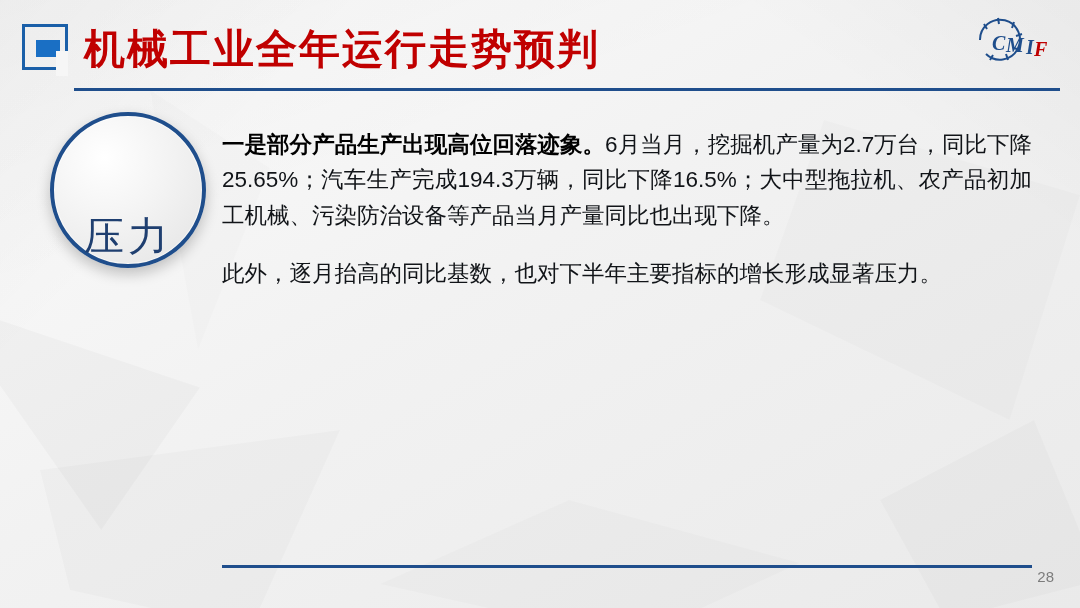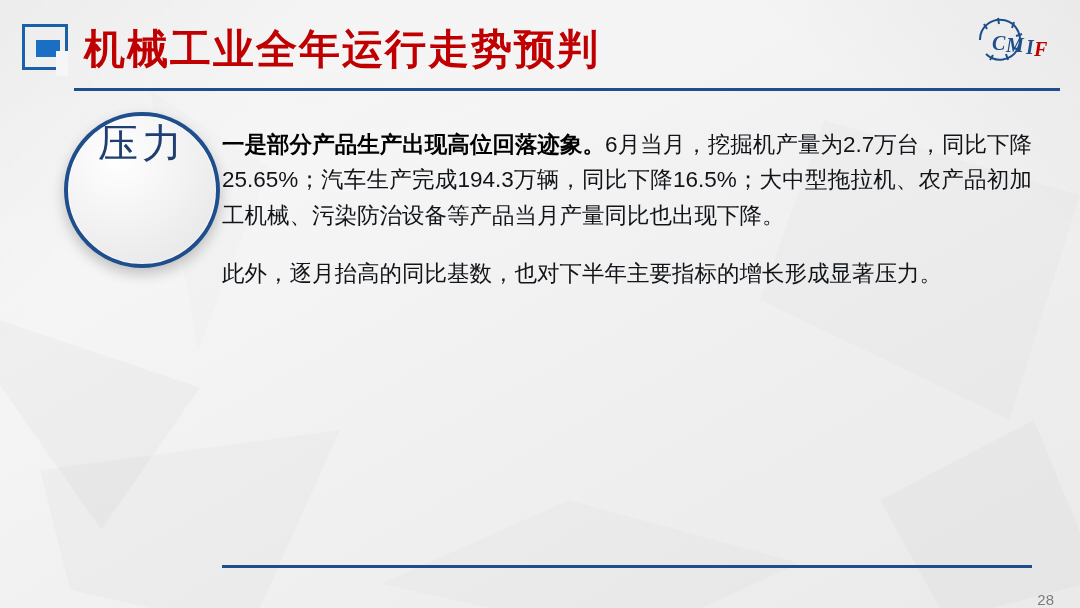--- a/index.html
+++ b/index.html
@@ -88,30 +88,30 @@
     left: 74px;
     right: 20px;
     top: 88px;
     height: 3px;
     background: #1f4e8c;
   }
 
   
   .badge {
     position: absolute;
-    left: 64px;
+    left: 50px;
     top: 112px;
     width: 148px;
     height: 148px;
     border-radius: 50%;
     border: 4px solid #1f4e8c;
     box-shadow: 0 6px 14px rgba(0,0,0,0.22), inset 0 0 0 1px rgba(255,255,255,0.6);
     background: radial-gradient(circle at 34% 28%, #ffffff 0%, #f3f3f3 45%, #e3e3e3 100%);
     display: flex;
-    align-items: flex-start;
+    align-items: flex-end;
     justify-content: center;
   }
   .badge-text {
     font-size: 40px;
     color: #1f3f70;
     letter-spacing: 4px;
     font-family: "Liberation Serif", "DejaVu Serif", serif;
   }
 
   
@@ -139,21 +139,21 @@
     position: absolute;
     left: 222px;
     right: 48px;
     bottom: 40px;
     height: 3px;
     background: #1f4e8c;
   }
   .page-num {
     position: absolute;
     right: 26px;
-    bottom: 0;
+    bottom: 23px;
     font-size: 15px;
     color: #7c7c7c;
     font-family: "Liberation Sans", sans-serif;
   }
 </style>
 </head>
 <body>
 
 <div class="slide">
 

